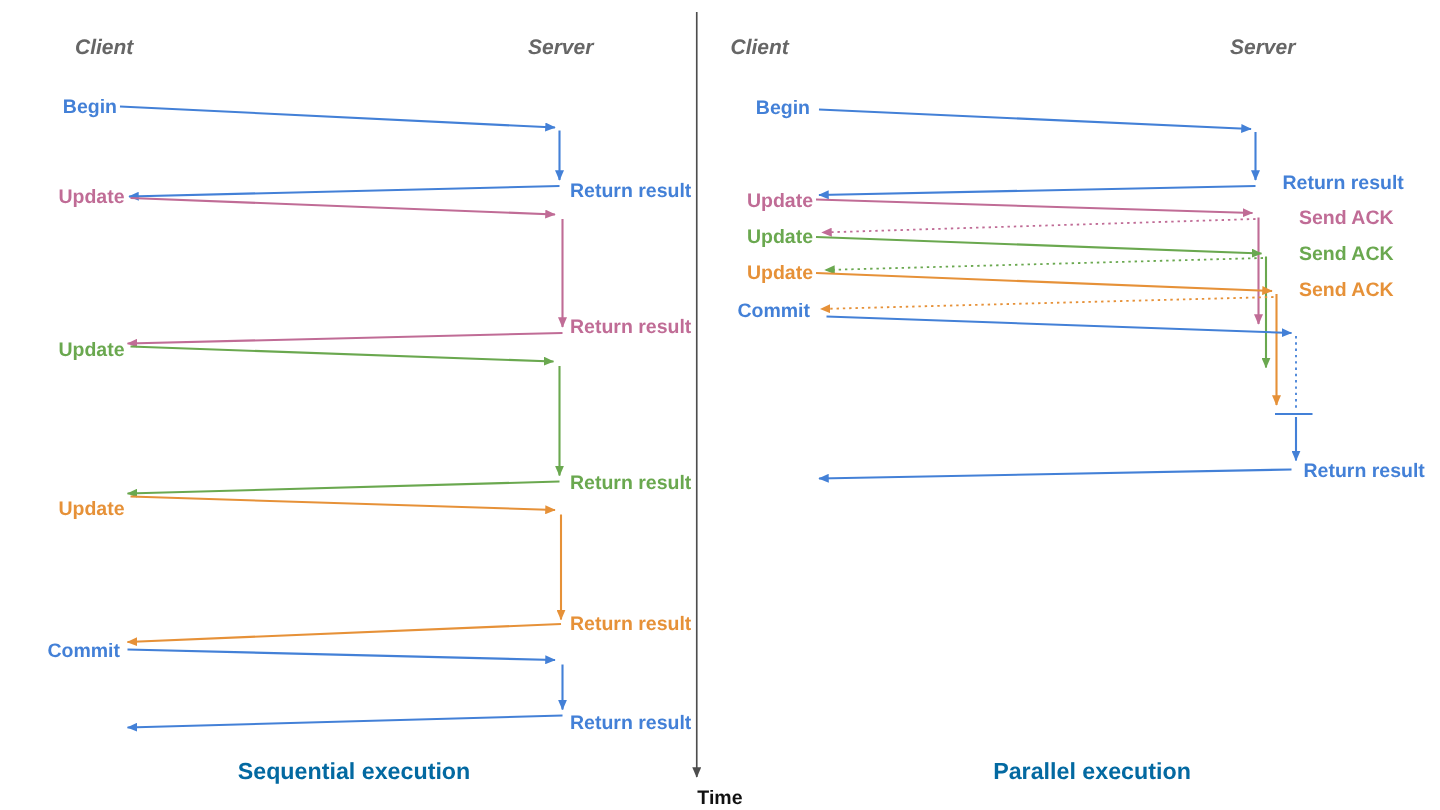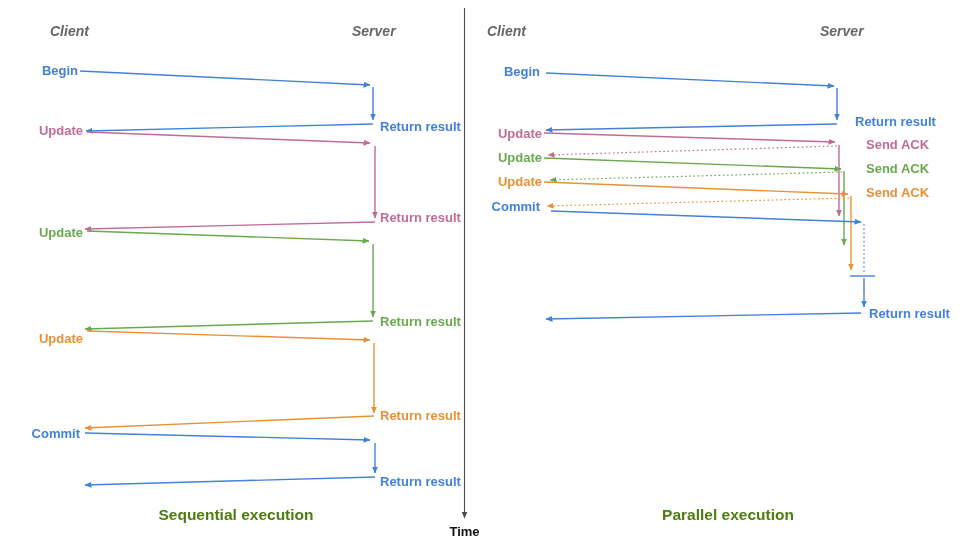--- a/index.html
+++ b/index.html
@@ -16,31 +16,31 @@
     overflow: hidden;
     font-weight: bold;
   }
   svg { position: absolute; left: 0; top: 0; }
   .caption {
     position: absolute;
     top: 505px;
     height: 20px;
     text-align: center;
     font-size: 15.5px;
-    color: #4d7c0f;
+    color: #0369a1;
     line-height: 20px;
   }
   .caption-left  { left: 0;    width: 472px; }
   .caption-right { left: 480px; width: 496px; }
   .time-label {
     position: absolute;
     left: 434px;
     top: 524px;
     width: 61px;
-    text-align: center;
+    text-align: right;
     font-size: 13px;
     color: #111111;
   }
 </style>
 </head>
 <body>
 
 <div class="stage">
   <svg id="diagram-svg" width="960" height="540" viewBox="0 0 960 540">
       <defs>

